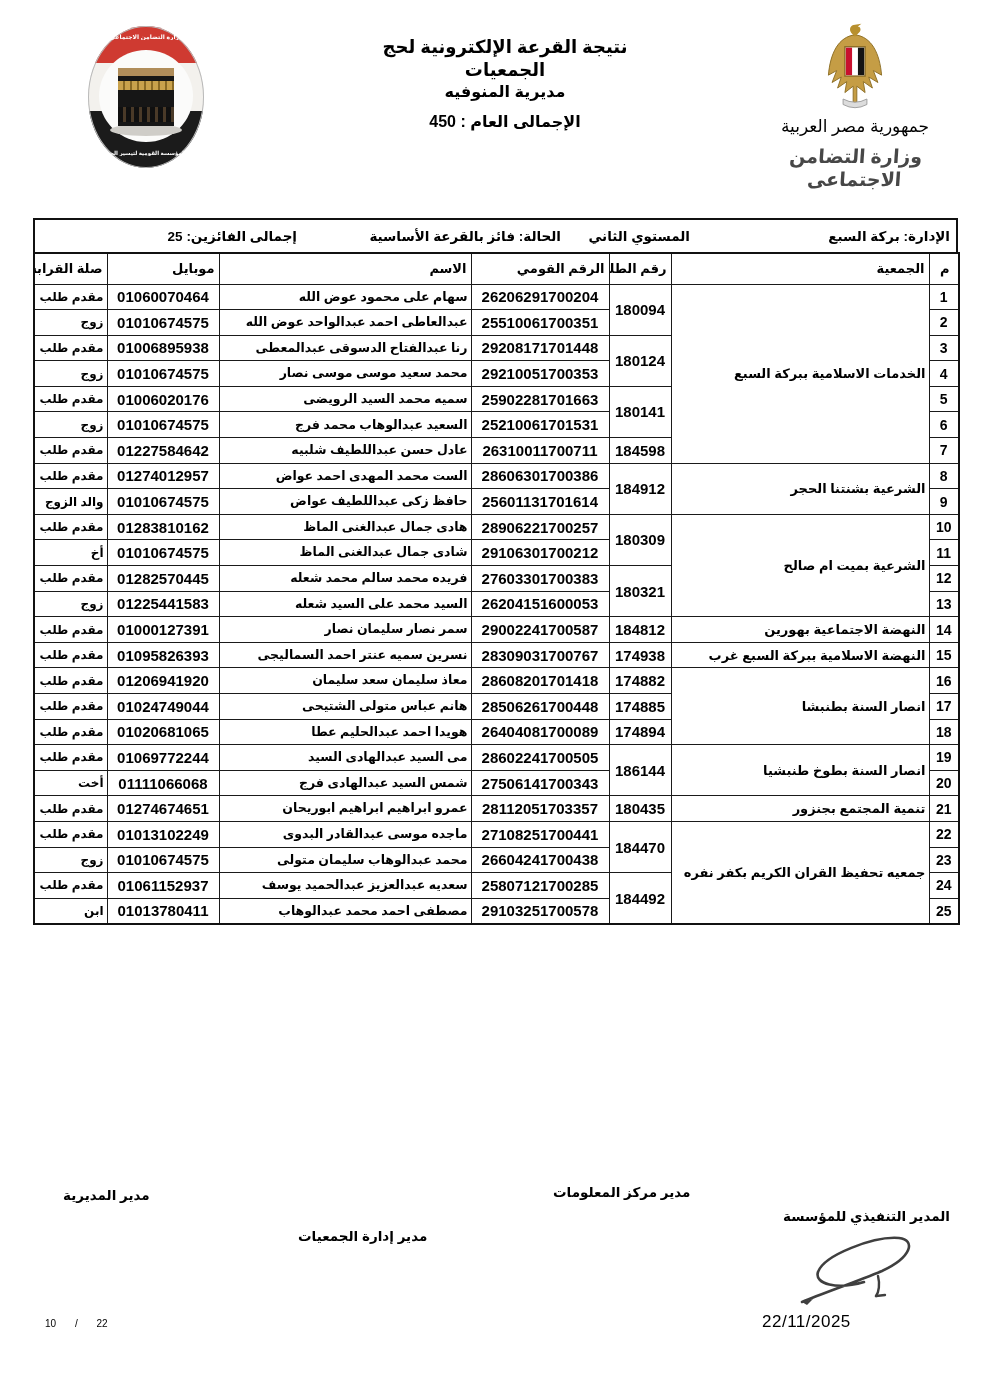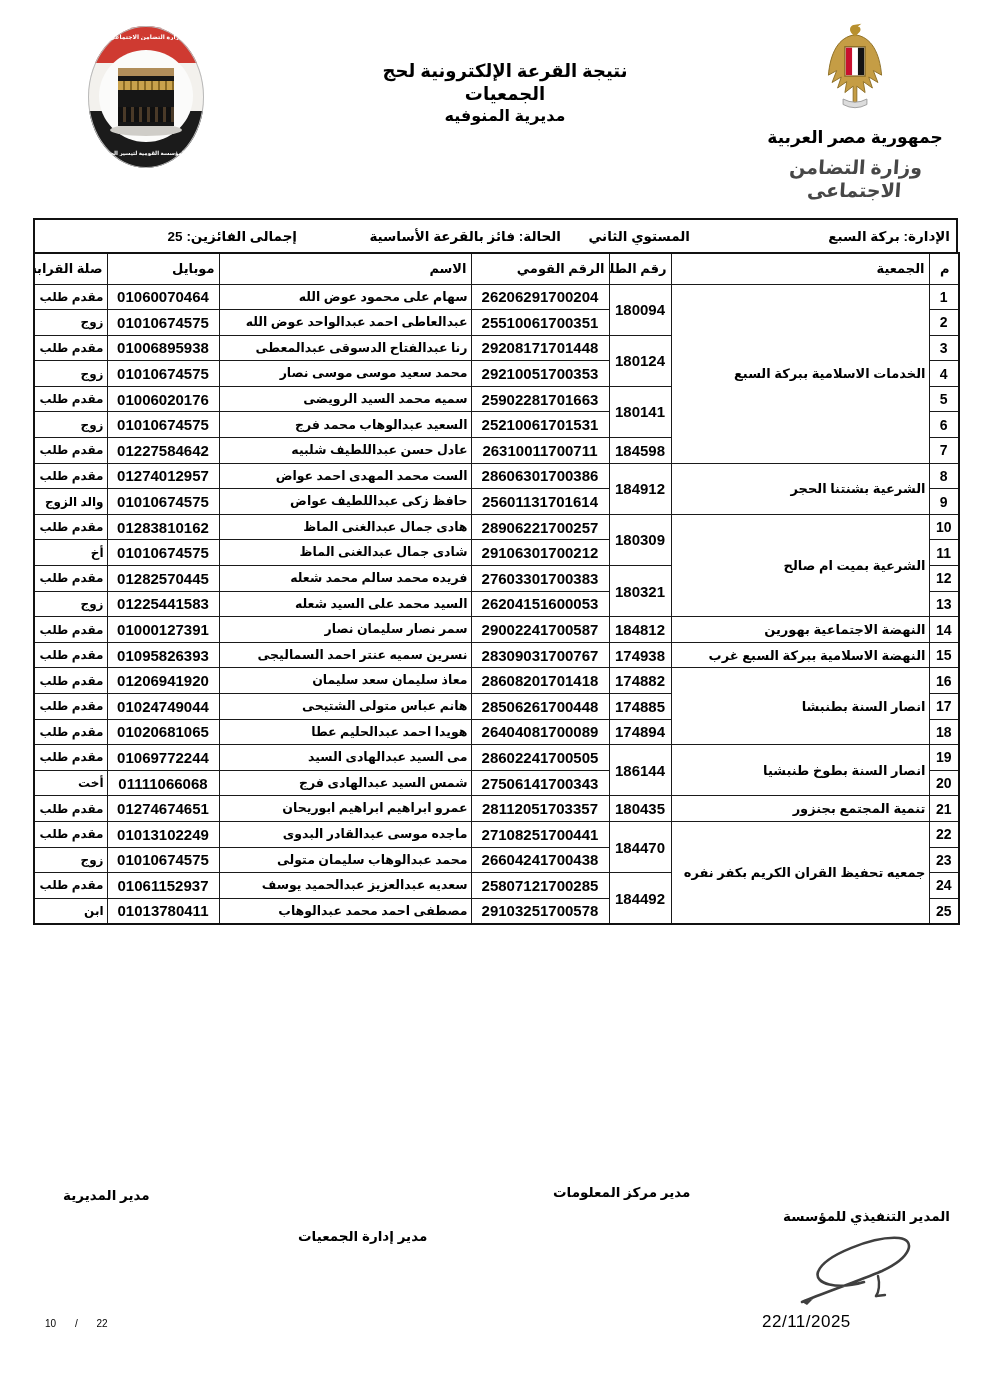--- a/index.html
+++ b/index.html
@@ -35,28 +35,28 @@
     position:absolute; left:0; top:9px; width:100%; text-align:center;
     font-size:6px; font-weight:bold; color:#fff; direction:rtl; white-space:nowrap; overflow:hidden;
   }
   .emblem .txt-bottom {
     position:absolute; left:8px; bottom:16px; width:100px; text-align:center;
     font-size:5.5px; font-weight:bold; color:#fff; direction:rtl; white-space:nowrap; overflow:hidden;
   }
 
   
   .titles { position:absolute; left:305px; top:36px; width:400px; text-align:center; direction:rtl; }
-  .titles .t1 { font-size:18px; font-weight:bold; line-height:23px;margin-top:24px; }
+  .titles .t1 { font-size:18px; font-weight:bold; line-height:23px; }
   .titles .t2 { font-size:13px; font-weight:bold; margin-top:5px; }
   .titles .t3 { font-size:16px; font-weight:bold; }
   .titles .t4 { font-size:16px; font-weight:bold; margin-top:11px; }
 
   
   .gov-logo { position:absolute; left:745px; top:22px; width:220px; text-align:center; }
-  .gov-logo .country { font-size:17px; font-weight:700; margin-top:13px; direction:rtl; letter-spacing:.5px; }
+  .gov-logo .country { font-size:17px; font-weight:400; margin-top:2px; direction:rtl; letter-spacing:.5px; }
   .gov-logo .ministry { font-size:19px; font-weight:bold; color:#474747; margin-top:8px; direction:rtl;
     transform:skewX(-4deg); letter-spacing:.5px; }
 
   
   .table-wrap { position:absolute; left:33px; top:218px; width:925px; }
   .info-bar {
     position:relative; height:34px; border:2px solid #111; border-bottom:none; background:#fff;
   }
   .info-bar span {
     position:absolute; top:50%; transform:translateY(-50%);
@@ -115,20 +115,21 @@
     </div>
     <div class="txt-bottom">المؤسسة القومية لتيسير الحج</div>
   </div>
 
   <div class="titles">
     <div class="t1">
       <span>نتيجة القرعة الإلكترونية لحج</span><br>
       <span>الجمعيات</span>
     </div>
     <div class="t3">مديرية المنوفيه</div>
+    <div class="t4">الإجمالى العام : 450</div>
   </div>
 
   <div class="gov-logo">
     <svg width="74" height="88" viewBox="0 0 80 96">
       <path d="M40 14 C22 16 13 34 11 58 L20 53 L15 66 L25 60 L21 72 L31 65 L29 77 L38 70 L38 88 L42 88 L42 70 L51 77 L49 65 L59 72 L55 60 L65 66 L60 53 L69 58 C67 34 58 16 40 14 Z" fill="#c59d45" stroke="#8a6b22" stroke-width="1"></path>
       <path d="M40 3 C35 3 33 8 36 12 L40 16 L45 11 C47 9 46 5 43 5 L47 2 Z" fill="#b8902e"></path>
       <rect x="29" y="27" width="22" height="32" fill="#ffffff" stroke="#8a6b22" stroke-width="1.5"></rect>
       <rect x="30" y="28" width="6.8" height="30" fill="#c8102e"></rect>
       <rect x="43.2" y="28" width="6.8" height="30" fill="#141414"></rect>
       <path d="M27 84 Q40 91 53 84 L53 90 Q40 97 27 90 Z" fill="#dcdcdc" stroke="#9a9a9a" stroke-width="1"></path>

